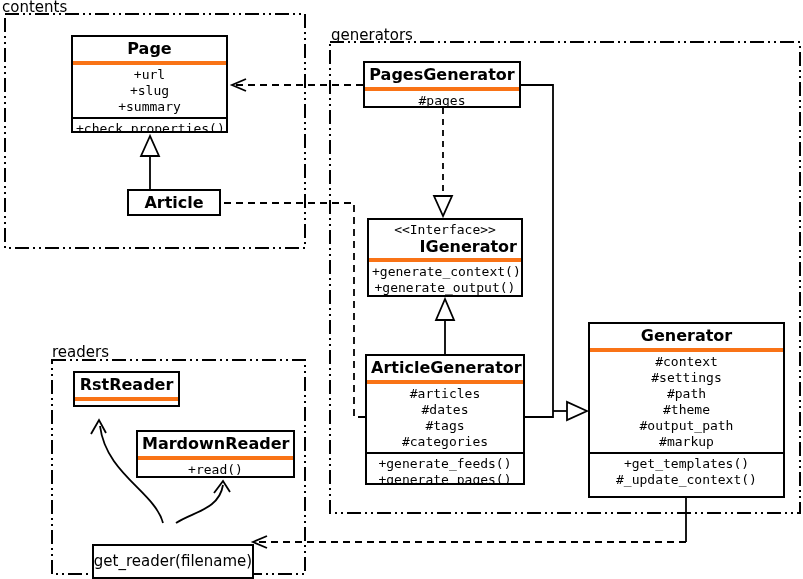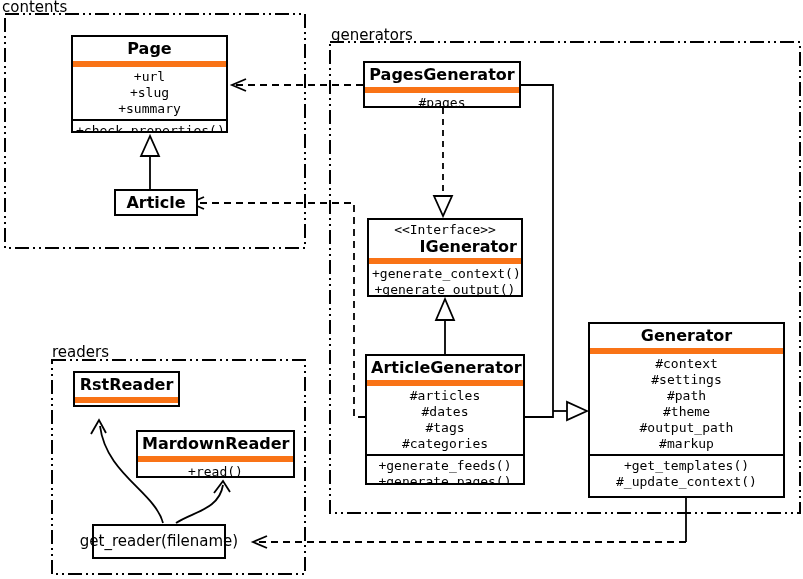--- a/index.html
+++ b/index.html
@@ -13,21 +13,21 @@
     position:absolute; font:15px/15px "DejaVu Sans", sans-serif;
     color:#000; white-space:nowrap;
   }
 
   .uml-class {
     position:absolute; background:#fff; border:2px solid #000;
     box-sizing:border-box; display:flex; flex-direction:column; overflow:hidden;
   }
   .uml-title {
     font:bold 16px/22px "DejaVu Sans", sans-serif; text-align:center;
-    padding:1px 4px; border-bottom:6px solid #f97316; white-space:nowrap; flex:0 0 auto;
+    padding:1px 4px; border-bottom:4px solid #f97316; white-space:nowrap; flex:0 0 auto;
   }
   .uml-stereo {
     font:13px/15px "DejaVu Sans Mono", monospace; text-align:center;
     padding-top:2px; white-space:nowrap;
   }
   .uml-stereo + .uml-name { font:bold 16px/20px "DejaVu Sans", sans-serif; text-align:right; }
   .uml-section { padding:2px 3px; flex:0 0 auto; }
   .uml-section.sep { border-bottom:2px solid #000; }
   .uml-section:last-child { flex:1 1 auto; }
   .uml-row {
@@ -108,21 +108,21 @@
     <div class="uml-section sep">
       <div class="uml-row">+url</div>
       <div class="uml-row">+slug</div>
       <div class="uml-row">+summary</div>
     </div>
     <div class="uml-section">
       <div class="uml-row">+check_properties()</div>
     </div>
   </div>
 
-  <div class="uml-simple bold" style="left:114px; top:189px; width:84px; height:27px;">
+  <div class="uml-simple bold" style="left:127px; top:189px; width:94px; height:27px;">
     <span>Article</span>
   </div>
 
   <div class="uml-class" style="left:363px; top:61px; width:158px; height:47px;">
     <div class="uml-title">PagesGenerator</div>
     <div class="uml-section">
       <div class="uml-row">#pages</div>
     </div>
   </div>
 
@@ -174,17 +174,17 @@
     </div>
   </div>
 
   <div class="uml-class" style="left:136px; top:430px; width:159px; height:48px;">
     <div class="uml-title">MardownReader</div>
     <div class="uml-section">
       <div class="uml-row">+read()</div>
     </div>
   </div>
 
-  <div class="uml-simple plain" style="left:92px; top:524px; width:134px; height:35px;">
+  <div class="uml-simple plain" style="left:92px; top:544px; width:162px; height:35px;">
     <span>get_reader(filename)</span>
   </div>
 
 </div>
 
 </body></html>

